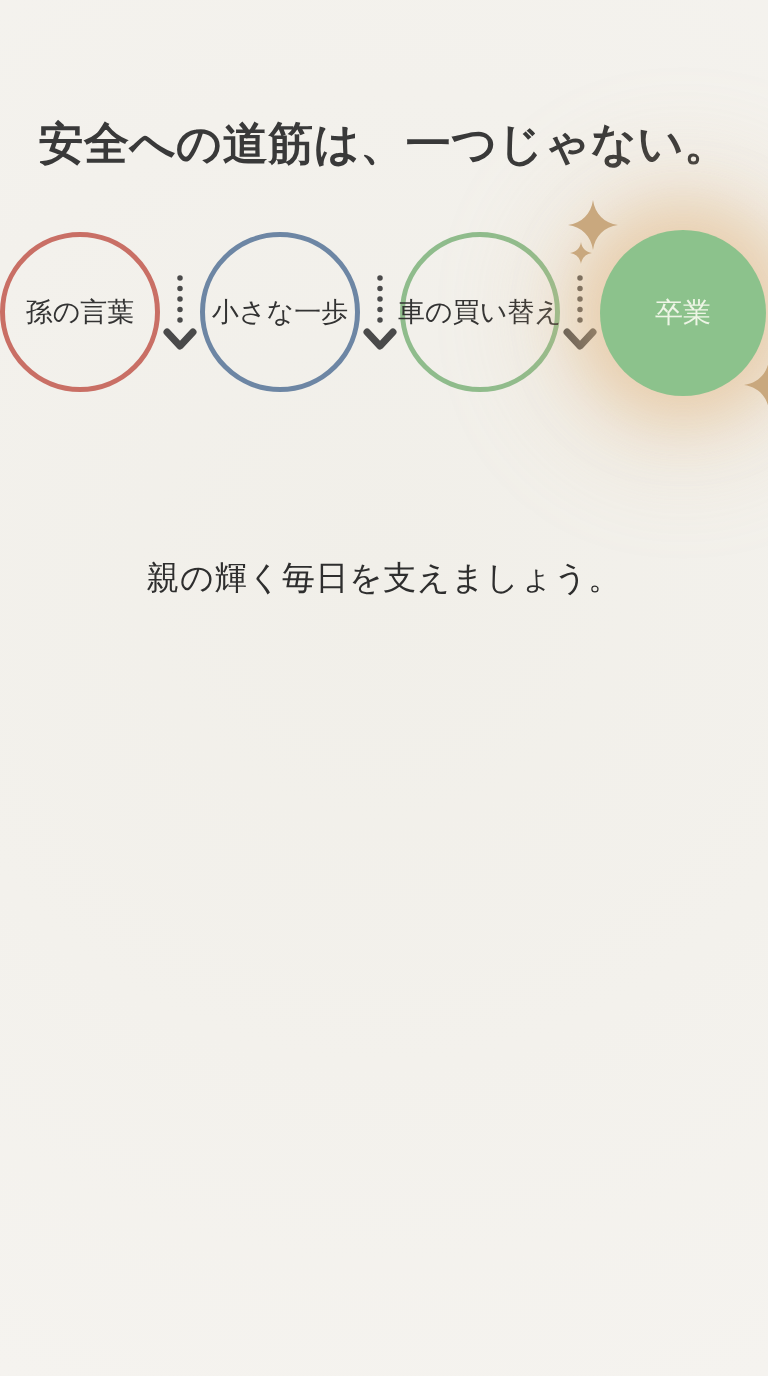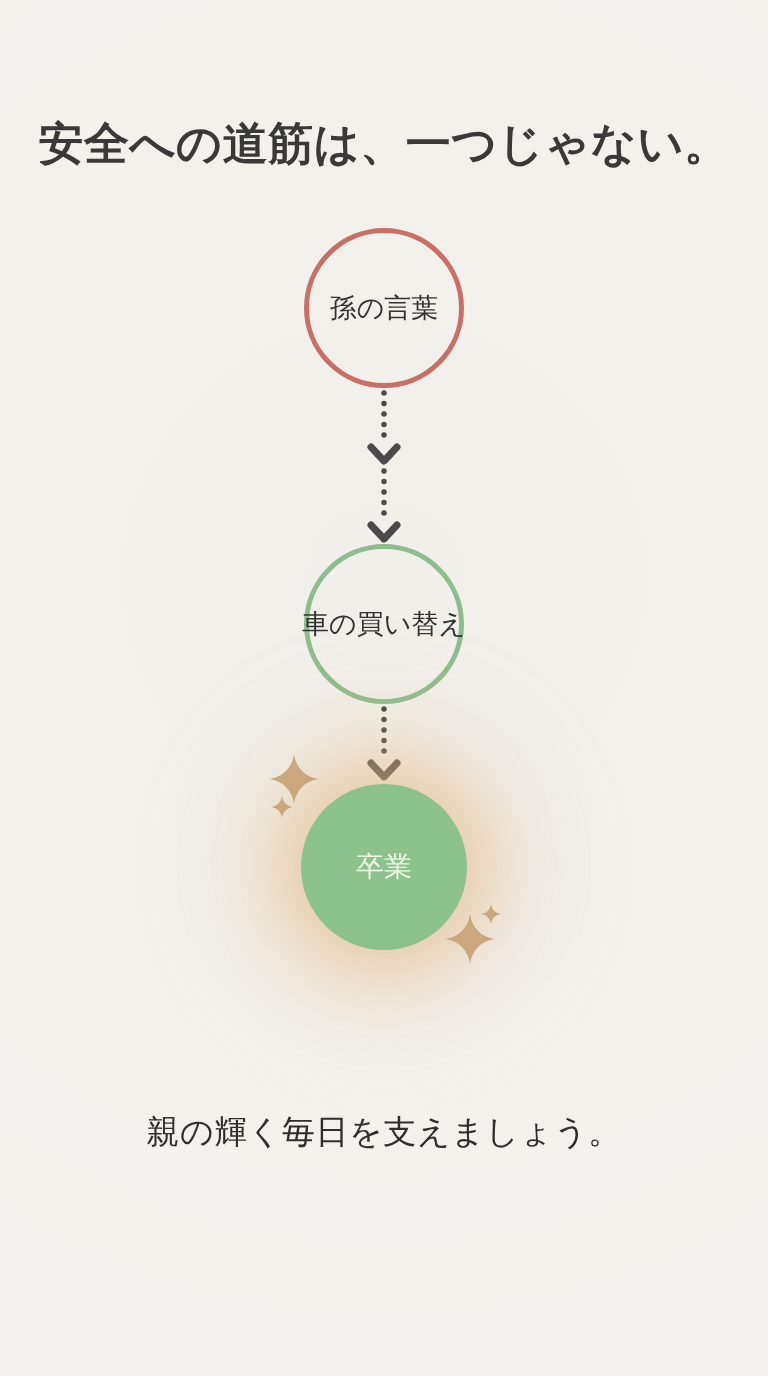--- a/index.html
+++ b/index.html
@@ -21,21 +21,21 @@
     text-align: center;
     font-size: 45px;
     font-weight: 700;
     letter-spacing: 0.5px;
     color: #393939;
     line-height: 1.25;
   }
   .flow {
     margin-top: 56px;
     display: flex;
-    flex-direction: column;
+    flex-direction: row;
     align-items: center;
   }
   .circle {
     width: 160px;
     height: 160px;
     border-radius: 50%;
     display: flex;
     align-items: center;
     justify-content: center;
     text-align: center;
@@ -93,20 +93,23 @@
 
     <div class="circle outline" style="border-color: rgb(201, 111, 101);">
       <span class="lbl">孫の言葉</span>
     </div>
 
     <svg class="arrow" viewBox="0 0 40 78" aria-hidden="true" style="color: rgb(74, 74, 74);">
       <line x1="20" y1="5" x2="20" y2="56" stroke="currentColor" stroke-width="5.5" stroke-linecap="round" stroke-dasharray="0 10.5" fill="none"></line>
       <path d="M7 59 L20 73 L33 59" stroke="currentColor" stroke-width="7" stroke-linecap="round" stroke-linejoin="round" fill="none"></path>
     </svg>
 
+    <div class="circle outline" style="border-color: rgb(109, 134, 164);">
+      <span class="lbl">小さな一歩</span>
+    </div>
 
     <svg class="arrow" viewBox="0 0 40 78" aria-hidden="true" style="color: rgb(74, 74, 74);">
       <line x1="20" y1="5" x2="20" y2="56" stroke="currentColor" stroke-width="5.5" stroke-linecap="round" stroke-dasharray="0 10.5" fill="none"></line>
       <path d="M7 59 L20 73 L33 59" stroke="currentColor" stroke-width="7" stroke-linecap="round" stroke-linejoin="round" fill="none"></path>
     </svg>
 
     <div class="circle outline" style="border-color: rgb(143, 188, 140);">
       <span class="lbl">車の買い替え</span>
     </div>
 

